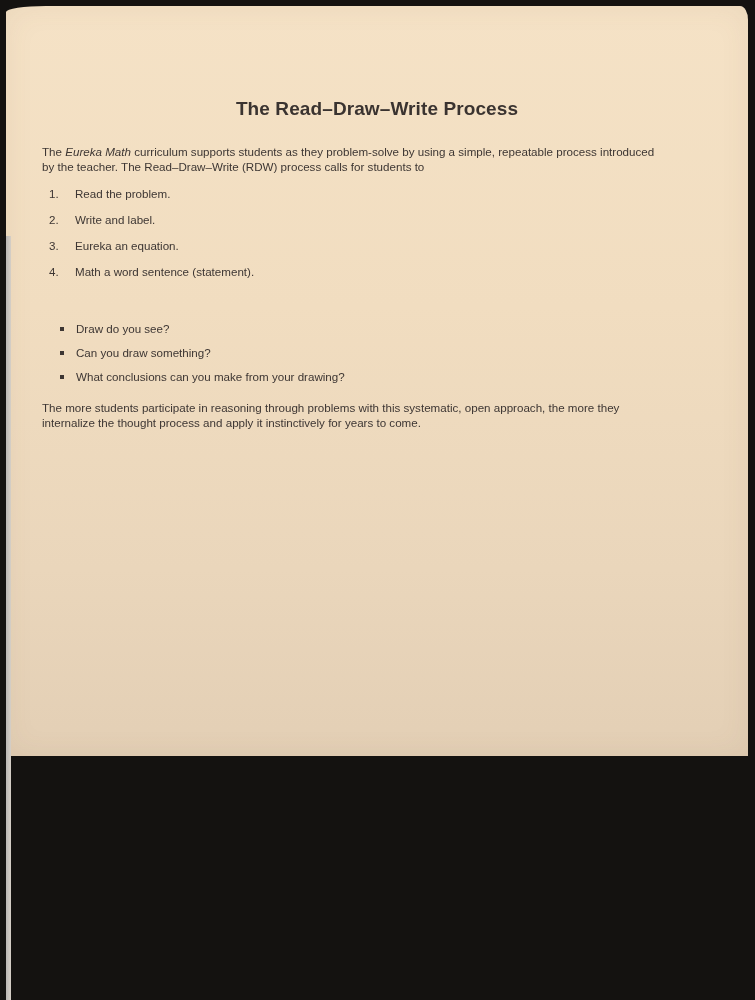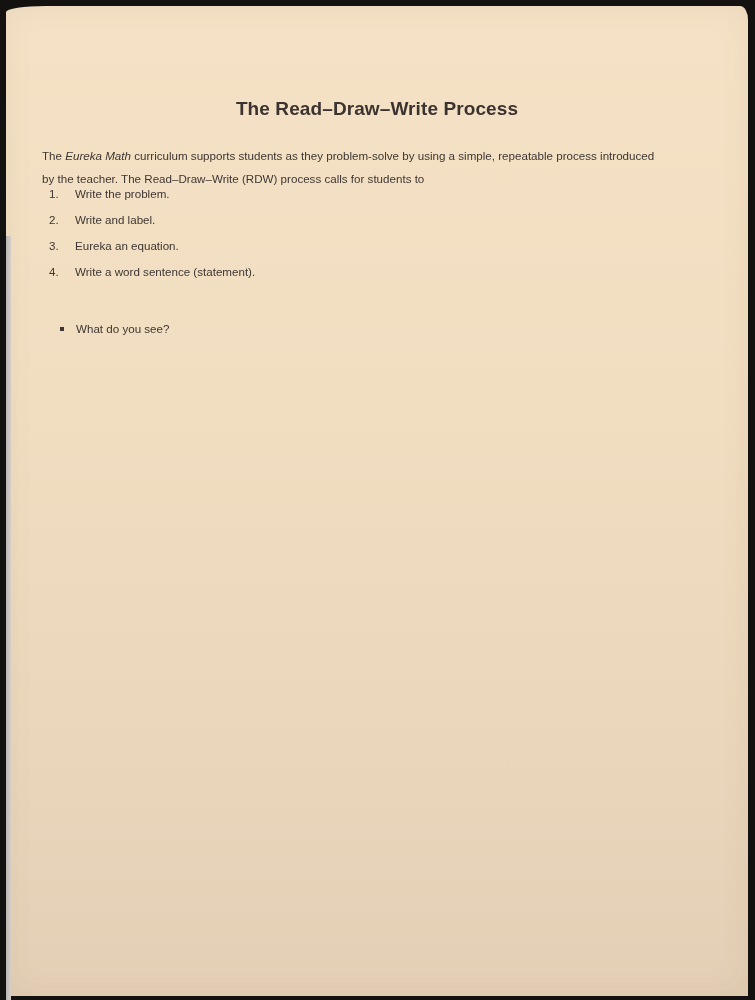--- a/index.html
+++ b/index.html
@@ -12,21 +12,21 @@
       background: #141210;
       position: relative;
       overflow: hidden;
       font-family: "Liberation Sans", sans-serif;
     }
     .page {
       position: absolute;
       left: 6px;
       top: 6px;
       width: 742px;
-      height: 990px;
+      height: 750px;
       background: linear-gradient(180deg, #f5e2c6 0%, #f1ddc0 40%, #ead6bb 75%, #e3cfb5 100%);
       border-top-left-radius: 40px 6px;
       border-top-right-radius: 8px 14px;
       box-shadow: inset 0 0 30px rgba(120, 90, 60, 0.08);
     }
     .left-edge {
       position: absolute;
       left: 0;
       top: 230px;
       width: 5px;
@@ -42,21 +42,21 @@
       font-size: 19px;
       font-weight: bold;
       color: #3a3330;
       letter-spacing: 0.1px;
     }
     .para {
       position: absolute;
       left: 36px;
       width: 620px;
       font-size: 11.6px;
-      line-height: 23px;
+      line-height: 15px;
       color: #3d3633;
     }
     .p1 { top: 138px; }
     .p2 { top: 286px; }
     .p3 { top: 394px; }
     .ol {
       position: absolute;
       left: 43px;
       top: 181px;
       margin: 0;
@@ -106,37 +106,46 @@
 
   <div class="title">The Read–Draw–Write Process</div>
 
   <div class="para p1">
     <span>The </span><em>Eureka Math</em><span> curriculum supports students as they problem-solve by using a simple, repeatable process introduced by the teacher. The Read–Draw–Write (RDW) process calls for students to</span>
   </div>
 
   <ol class="ol">
     <li>
       <span class="num">1.</span>
-      <span>Write the problem.</span>
+      <span>Read the problem.</span>
     </li>
     <li>
       <span class="num">2.</span>
       <span>Write and label.</span>
     </li>
     <li>
       <span class="num">3.</span>
       <span>Eureka an equation.</span>
     </li>
     <li>
       <span class="num">4.</span>
-      <span>Write a word sentence (statement).</span>
+      <span>Math a word sentence (statement).</span>
     </li>
   </ol>
 
 
   <ul class="ul">
     <li>
       <span class="bullet"></span>
-      <span>What do you see?</span>
+      <span>Draw do you see?</span>
+    </li>
+    <li>
+      <span class="bullet"></span>
+      <span>Can you draw something?</span>
+    </li>
+    <li>
+      <span class="bullet"></span>
+      <span>What conclusions can you make from your drawing?</span>
     </li>
   </ul>
 
+  <div class="para p3">The more students participate in reasoning through problems with this systematic, open approach, the more they internalize the thought process and apply it instinctively for years to come.</div>
 </div>
 
 </body></html>

